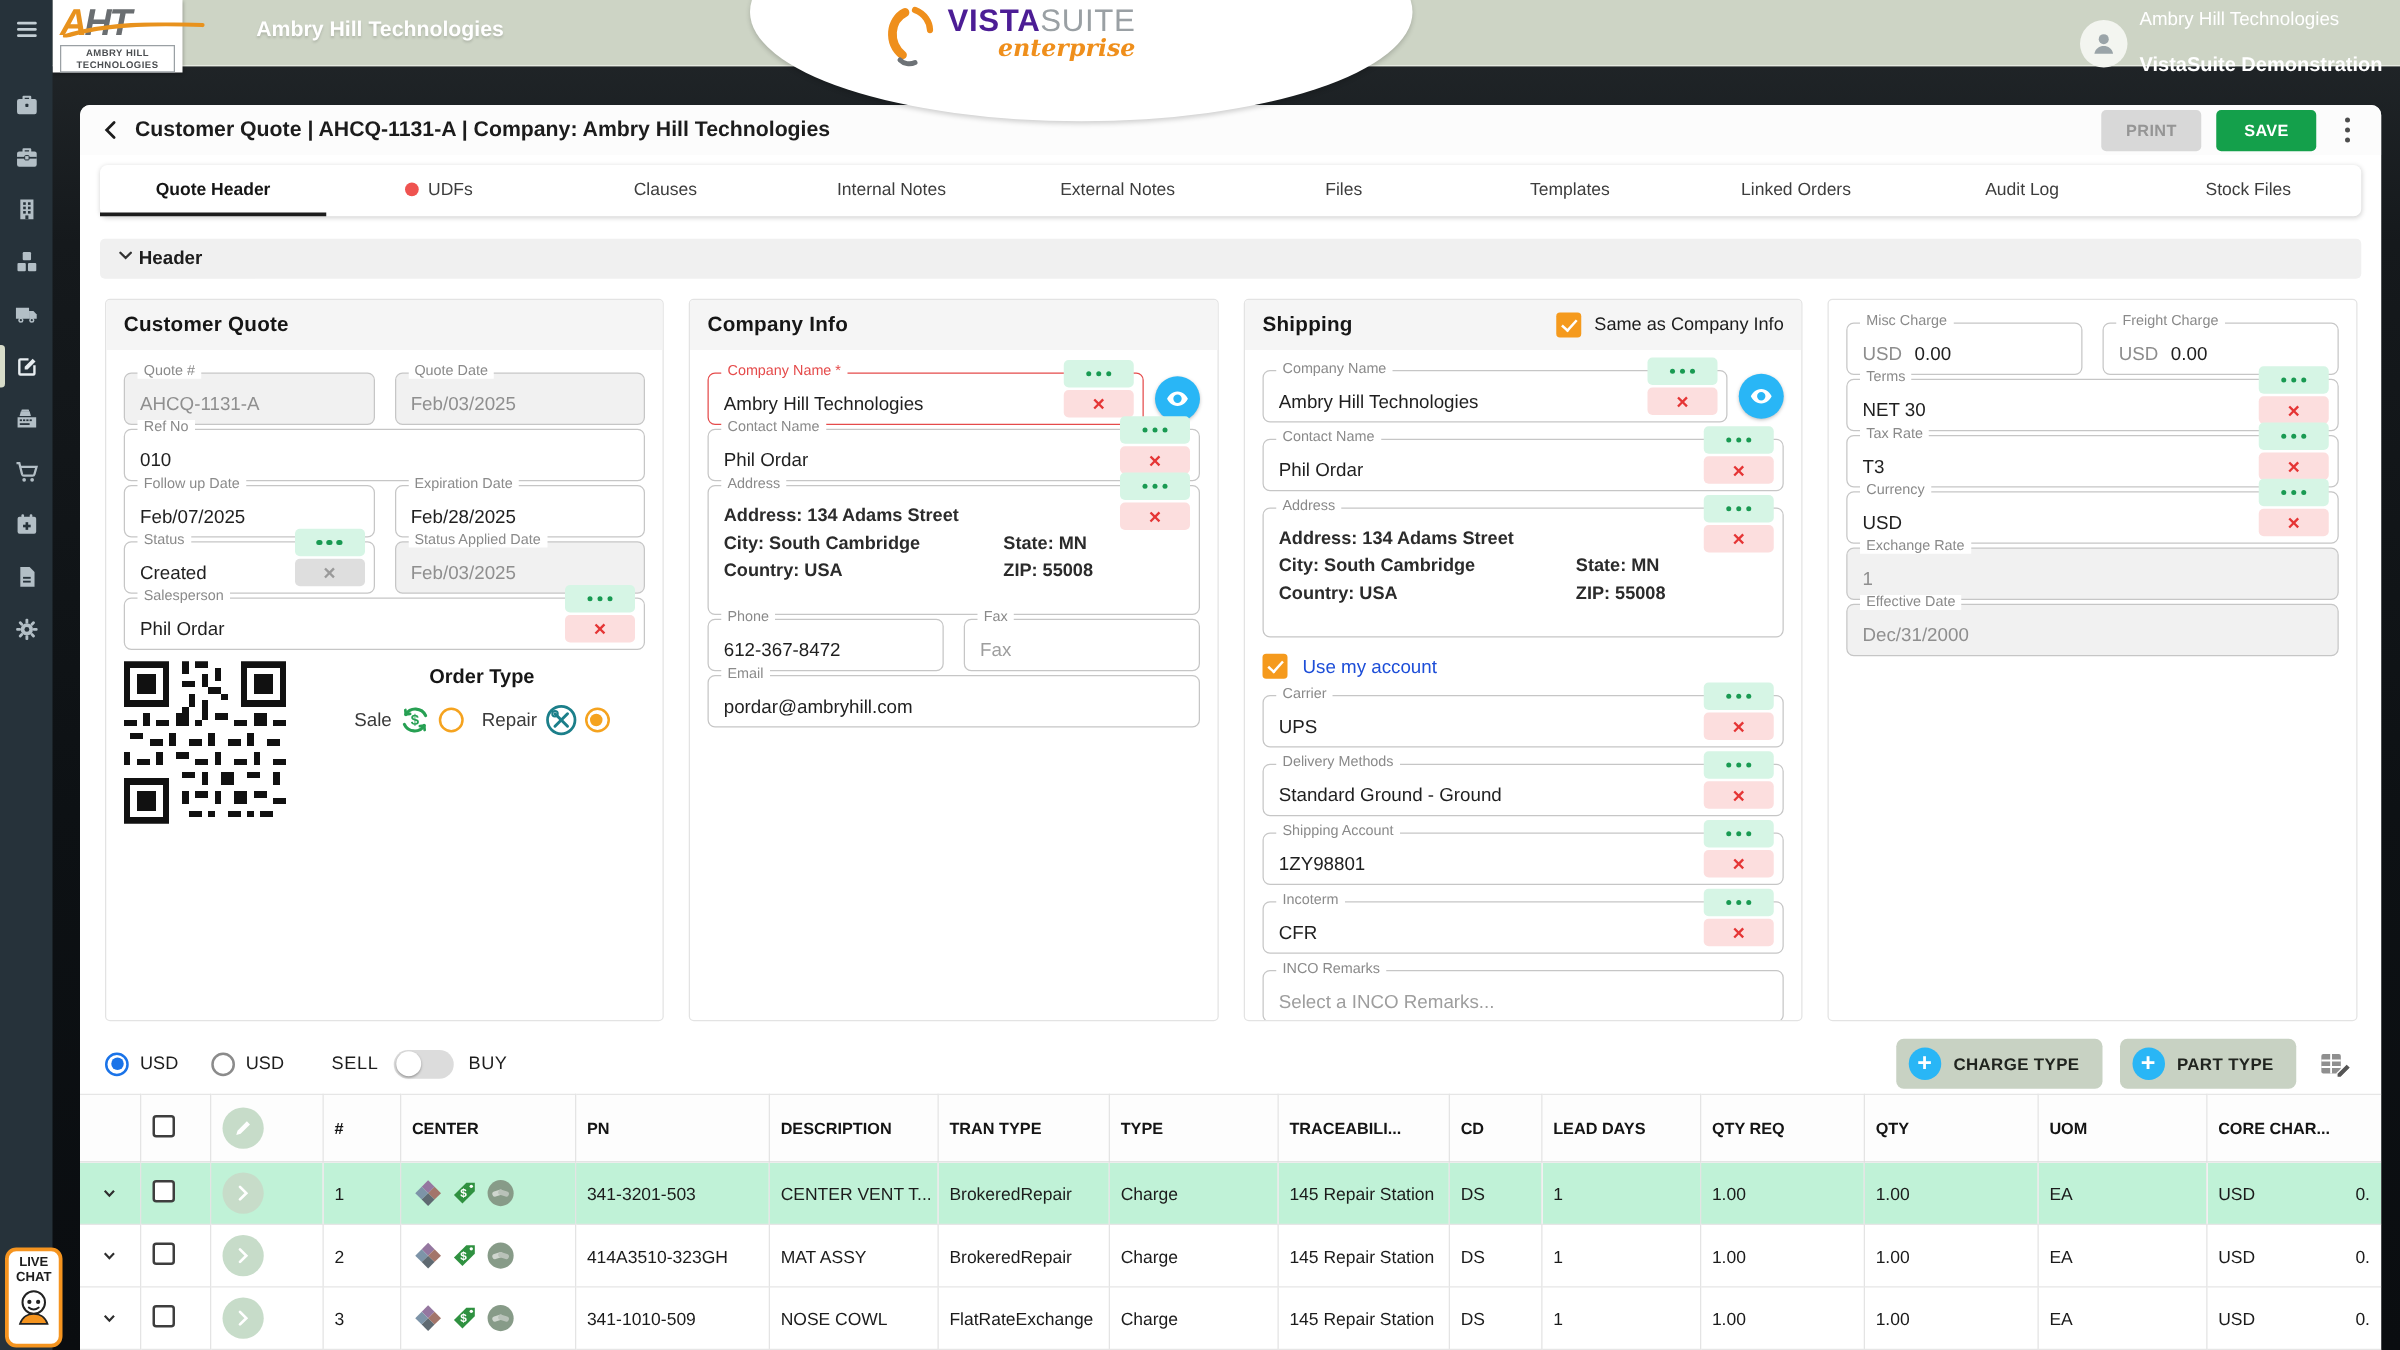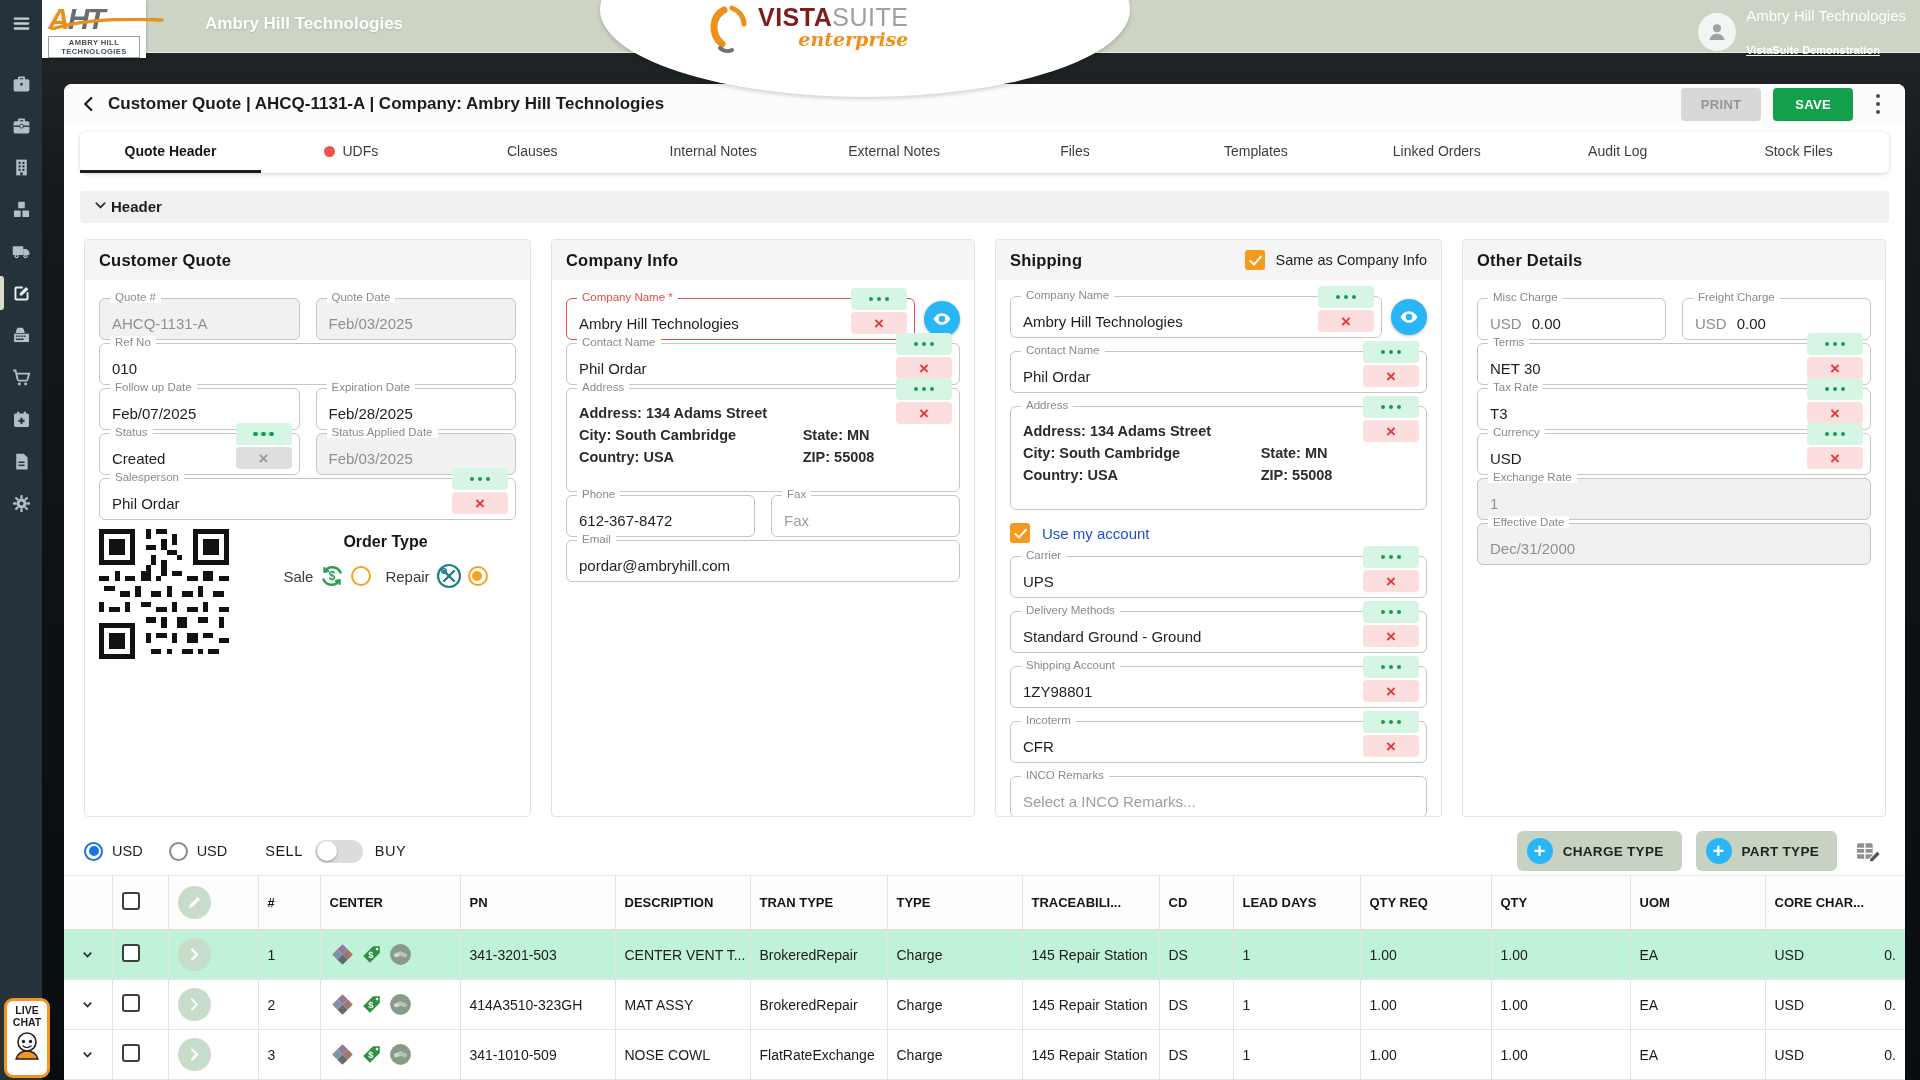--- a/index.html
+++ b/index.html
@@ -20,28 +20,28 @@
 .logo-letters { font-size:30px; font-weight:bold; font-style:italic; line-height:30px; letter-spacing:-2px; position:relative; }
 .logo-letters .a { color:#e8921d; } .logo-letters .ht { color:#6a6e71; }
 .logo-swoosh { position:absolute; left:2px; top:14px; width:116px; height:12px; pointer-events:none; }
 .logo-caption { font-size:7.6px; color:#4c4f52; letter-spacing:.4px; border:1px solid #9aa0a4; padding:1px 2px; text-align:center; margin-top:2px; font-weight:bold; }
 .app-title { position:absolute; left:163px; top:14px; color:#fff; font-size:17px; font-weight:bold; text-shadow:0 1px 2px rgba(0,0,0,.15); }
 .brand-curve { position:absolute; left:558px; top:-78px; width:530px; height:175px; background:#fff; border-radius:50%; z-index:2; box-shadow:0 2px 4px rgba(0,0,0,.18); }
 .brand { position:absolute; left:660px; top:4px; z-index:4; display:flex; align-items:flex-start; }
 .brand svg.swoosh { width:52px; height:52px; margin-right:4px; }
 .brand-text { display:flex; flex-direction:column; align-items:flex-end; }
 .brand-main { font-size:25px; letter-spacing:.5px; line-height:26px; }
-.brand-main .b1 { color:#7f1d1d; font-weight:bold; } .brand-main .b2 { color:#9aa0a4; font-weight:normal; }
+.brand-main .b1 { color:#4c1d95; font-weight:bold; } .brand-main .b2 { color:#9aa0a4; font-weight:normal; }
 .brand-ed { font-family:"DejaVu Serif", serif; font-style:italic; font-weight:bold; color:#ef8f1c; font-size:19px; line-height:18px; }
 .user { position:absolute; right:14px; top:7px; display:flex; align-items:center; gap:10px; z-index:4; }
 .avatar { width:38px; height:38px; border-radius:50%; background:#f3f5f0; display:flex; align-items:center; justify-content:center; }
 .avatar svg { width:24px; height:24px; }
 .user-names { display:flex; flex-direction:column; }
 .user-name { color:#fff; font-size:15px; }
-.user-role { color:#fff; font-size:11px; font-weight:bold; margin-top:20px;text-decoration:underline; }
+.user-role { color:#fff; font-size:16px; font-weight:bold; margin-top:20px; }
 
 
 .card { position:absolute; left:64px; top:84px; width:1841px; height:996px; background:#fff; border-radius:8px 8px 0 0; z-index:10; overflow:hidden; display:flex; flex-direction:column; }
 .titlebar { height:48px; display:flex; align-items:center; padding:0 14px 0 10px; background:#fcfcfc; }
 .back-btn { background:none; border:none; width:30px; height:30px; cursor:pointer; display:flex; align-items:center; justify-content:center; }
 .page-title { font-size:17px; font-weight:bold; color:#1c1c1c; margin-left:4px; }
 .tb-right { margin-left:auto; display:flex; align-items:center; gap:12px; }
 .btn-print { background:#d8d8d8; color:#959595; font-weight:bold; font-size:13px; border:none; border-radius:4px; padding:9px 20px; letter-spacing:.3px; }
 .btn-save { background:#14a04b; color:#fff; font-weight:bold; font-size:13px; border:none; border-radius:4px; padding:9px 22px; cursor:pointer; letter-spacing:.3px; }
 .kebab { background:none; border:none; width:26px; height:34px; cursor:pointer; display:flex; flex-direction:column; align-items:center; justify-content:center; gap:3.5px; }
@@ -651,23 +651,20 @@
               </div>
           </div>
           <div class="field">
             <span class="flabel">INCO Remarks</span>
             <span class="fvalue placeholder">Select a INCO Remarks...</span>
           </div>
         </div>
       </section>
 
       <section class="panel">
-        <div class="panel-h">
-            <span class="panel-title">Other Details</span>
-          </div>
         <div class="panel-b">
           <div class="row2">
             <div class="field">
               <span class="flabel">Misc Charge</span>
               <span class="fvalue"><span class="cur">USD</span><span>0.00</span></span>
             </div>
             <div class="field">
               <span class="flabel">Freight Charge</span>
               <span class="fvalue"><span class="cur">USD</span><span>0.00</span></span>
             </div>

